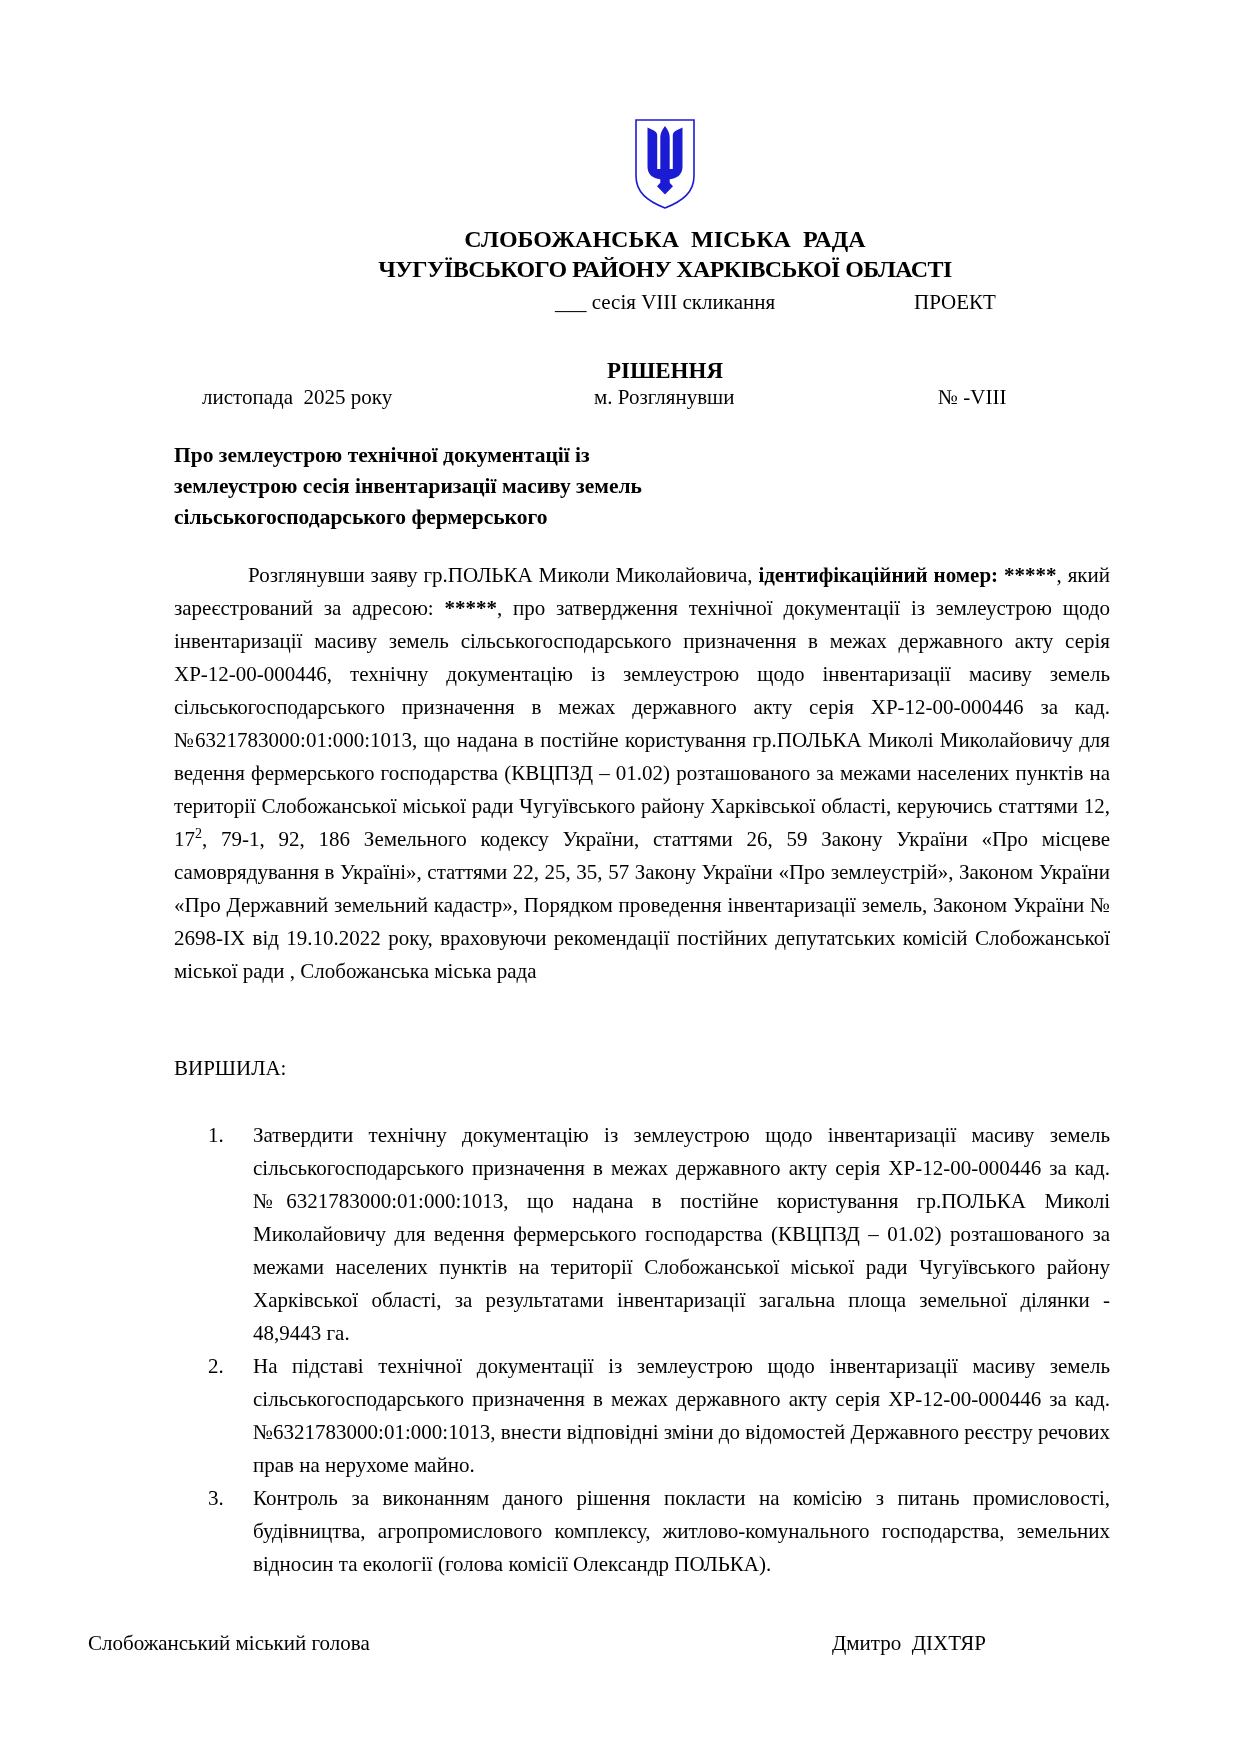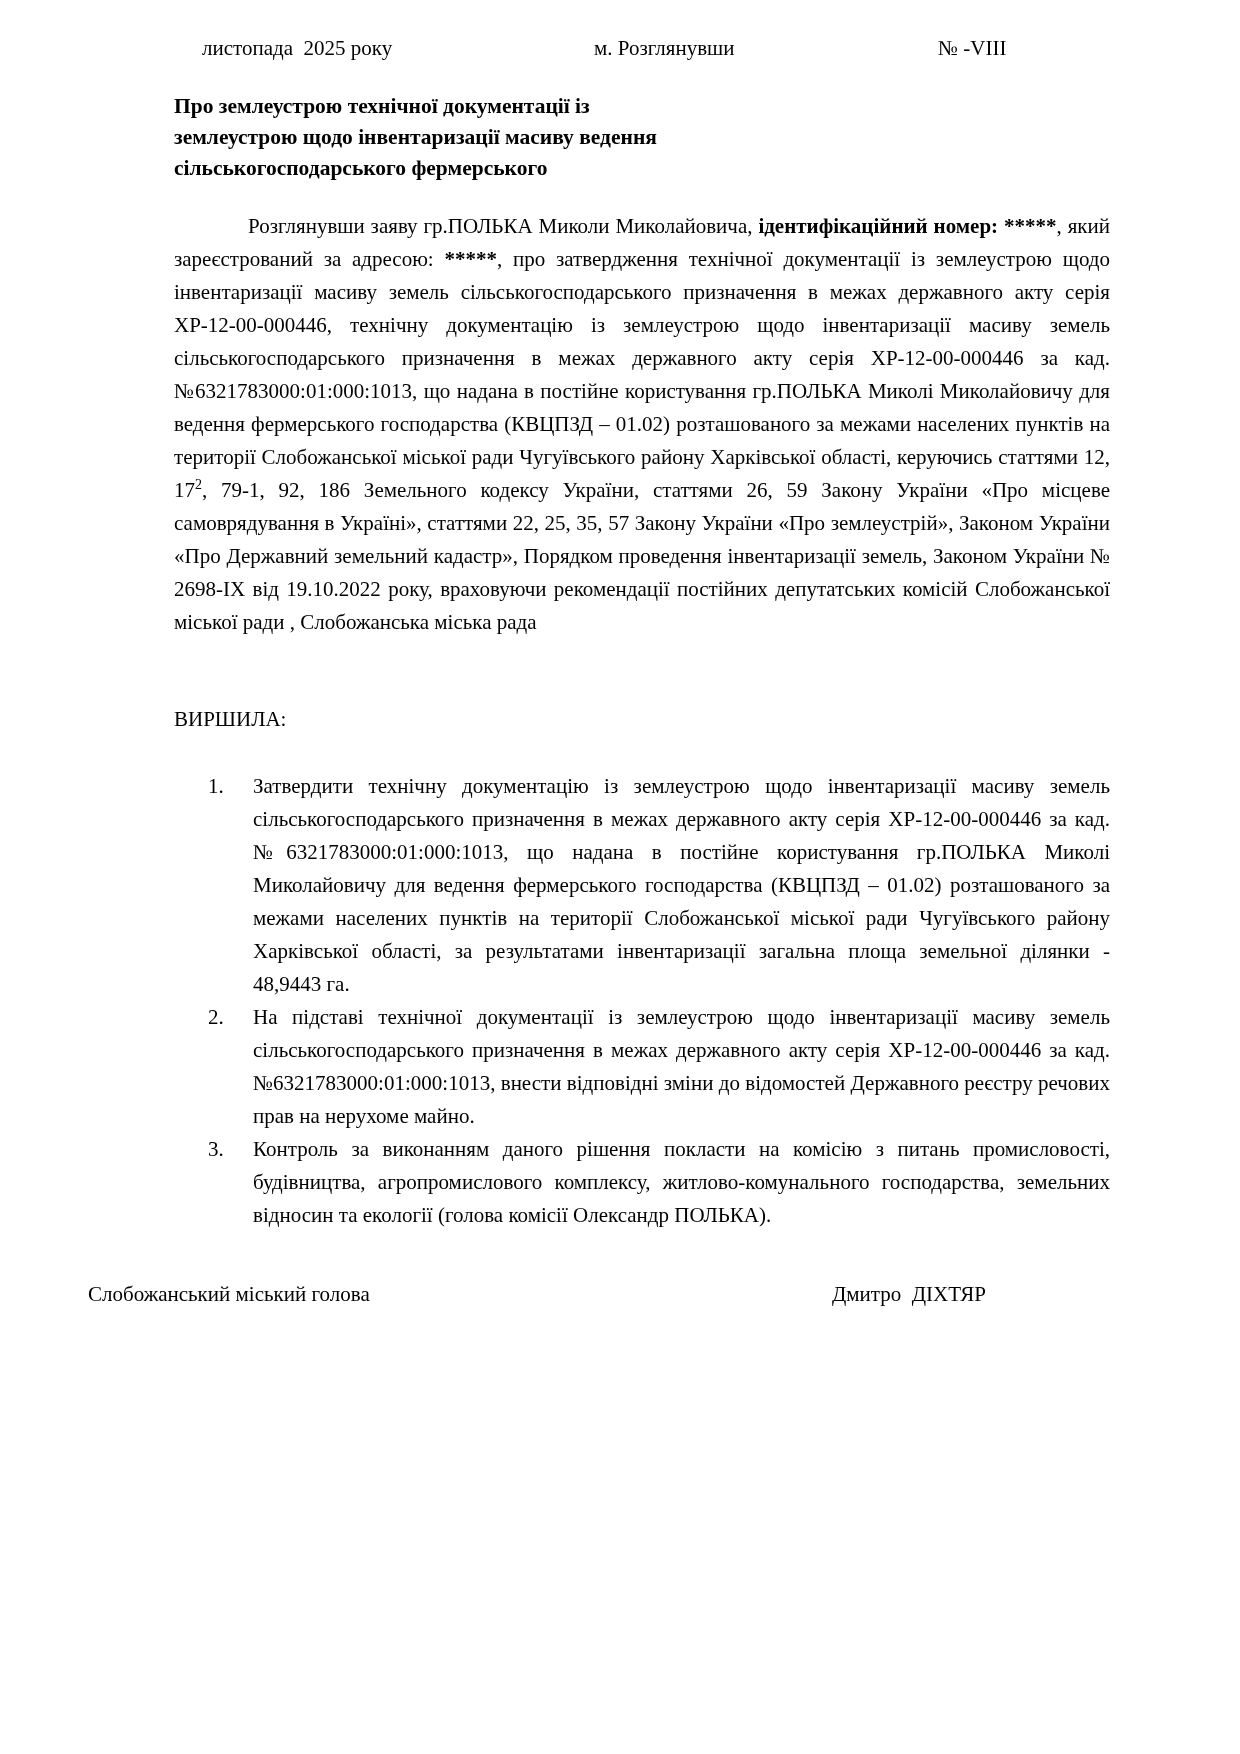--- a/index.html
+++ b/index.html
@@ -15,21 +15,21 @@
   
   .hdr { margin-left: 174px; width: 936px; text-align: center; transform: translateX(23px); }
   .emblem-wrap { margin-top: 118px; height: 94px; }
   .org1 { margin-top: 12px; font-weight: bold; font-size: 24px; line-height: 30px; white-space: pre-wrap; }
   .org2 { font-weight: bold; font-size: 24px; line-height: 30px; letter-spacing: -0.6px; }
   .session-row { position: relative; font-size: 21px; line-height: 26px; margin-top: 5px; }
   .project { position: absolute; left: 717px; top: 0; }
   .doc-type { margin-top: 42px; font-weight: bold; font-size: 23px; line-height: 28px; }
 
   
-  .meta-row { position: relative; margin-left: 174px; width: 936px; height: 33px; margin-top: 36px; font-size: 21px; }
+  .meta-row { position: relative; margin-left: 174px; width: 936px; height: 33px; font-size: 21px; }
   .meta-date  { position: absolute; left: 28px;  white-space: pre-wrap; }
   .meta-place { position: absolute; left: 420px; }
   .meta-num   { position: absolute; left: 764px; white-space: pre-wrap; }
 
   
   .subject { margin-left: 174px; width: 700px; margin-top: 22px; font-weight: bold; font-size: 21.5px; line-height: 31px; }
 
   
   .preamble {
     margin: 26px 0 0 174px; width: 936px;
@@ -52,30 +52,51 @@
   
   .sig-row { position: relative; margin-left: 88px; width: 936px; height: 33px; margin-top: 50px; font-size: 21px; }
   .sig-role { position: absolute; left: 0; }
   .sig-name { position: absolute; left: 744px; white-space: pre-wrap; }
 </style>
 </head>
 <body>
 
 <div class="page">
 
+  <div class="hdr">
+    <div class="emblem-wrap">
+      <svg width="62" height="92" viewBox="0 0 62 92">
+        <path d="M2,2 H60 V58 C60,74 49,83 31,90 C13,83 2,74 2,58 Z" fill="none" stroke="#1b1bd4" stroke-width="1.6"></path>
+        <path d="M31,8 C27.5,12.5 26.3,15.5 26.3,19.5 L26.3,51 L23.2,51 L23.2,17.5
+                 C23.2,15.2 22,13.6 19.8,12.5 L13.5,9.5 L13.5,48.5
+                 C13.5,55 17,59.3 23.4,60.7 L26.3,61.3 L26.3,64.8 L23,68.2
+                 L31,76.5 L39,68.2 L35.7,64.8 L35.7,61.3 L38.6,60.7
+                 C45,59.3 48.5,55 48.5,48.5 L48.5,9.5 L42.2,12.5
+                 C40,13.6 38.8,15.2 38.8,17.5 L38.8,51 L35.7,51 L35.7,19.5
+                 C35.7,15.5 34.5,12.5 31,8 Z" fill="#1b1bd4"></path>
+      </svg>
+    </div>
+    <div class="org1">СЛОБОЖАНСЬКА  МІСЬКА  РАДА</div>
+    <div class="org2">ЧУГУЇВСЬКОГО РАЙОНУ ХАРКІВСЬКОЇ ОБЛАСТІ</div>
+    <div class="session-row">
+      <span>___ сесія VIII скликання</span>
+      <span class="project">ПРОЕКТ</span>
+    </div>
+    <div class="doc-type">РІШЕННЯ</div>
+  </div>
 
   <div class="meta-row">
     <span class="meta-date">листопада  2025 року</span>
     <span class="meta-place">м. Розглянувши</span>
     <span class="meta-num">№ -VIII</span>
   </div>
 
   <div class="subject">
     <div>Про землеустрою технічної документації із</div>
-    <div>землеустрою щодо інвентаризації масиву ведення</div>
+    <div>землеустрою сесія інвентаризації масиву земель</div>
     <div>сільськогосподарського фермерського</div>
   </div>
 
   <p class="preamble"><span>Розглянувши заяву гр.ПОЛЬКА Миколи Миколайовича, </span><b>ідентифікаційний номер: *****</b><span>, який зареєстрований за адресою: </span><b>*****</b><span>, про затвердження технічної документації із землеустрою щодо інвентаризації масиву земель сільськогосподарського призначення в межах державного акту серія ХР-12-00-000446, технічну документацію із землеустрою щодо інвентаризації масиву земель сільськогосподарського призначення в межах державного акту серія ХР-12-00-000446 за кад.№6321783000:01:000:1013, що надана в постійне користування гр.ПОЛЬКА Миколі Миколайовичу для ведення фермерського господарства (КВЦПЗД – 01.02) розташованого за межами населених пунктів на території Слобожанської міської ради Чугуївського району Харківської області, керуючись статтями 12, 17</span><sup>2</sup><span>, 79-1, 92, 186 Земельного кодексу України, статтями 26, 59 Закону України «Про місцеве самоврядування в Україні», статтями 22, 25, 35, 57 Закону України «Про землеустрій», Законом України «Про Державний земельний кадастр», Порядком проведення інвентаризації земель, Законом України № 2698-ІХ від 19.10.2022 року, враховуючи рекомендації постійних депутатських комісій Слобожанської міської ради , Слобожанська міська рада</span></p>
 
   <div class="resolved">ВИРШИЛА:</div>
 
   <div class="res-list">
     <div class="res-item">
       <span class="num">1.</span>

